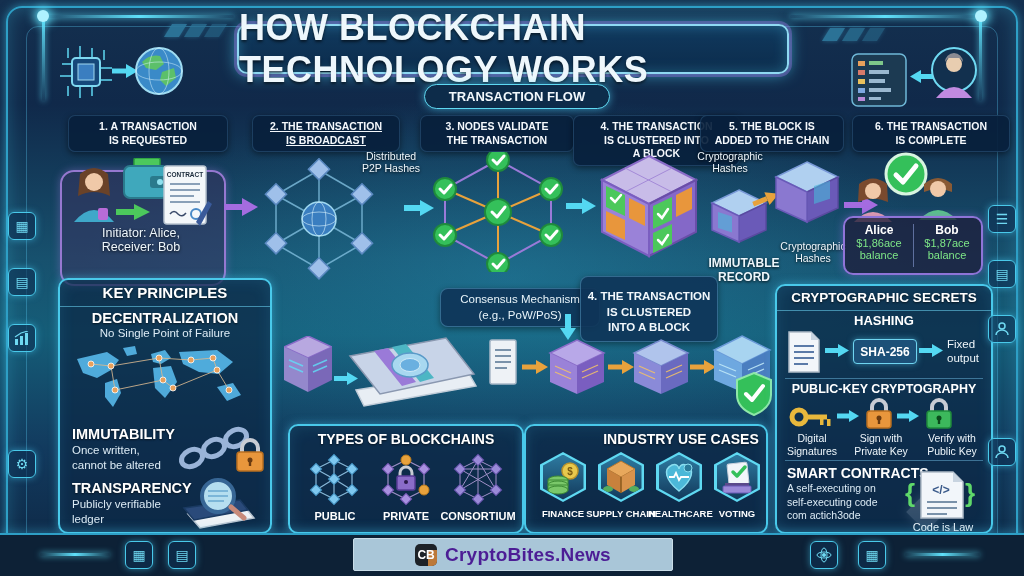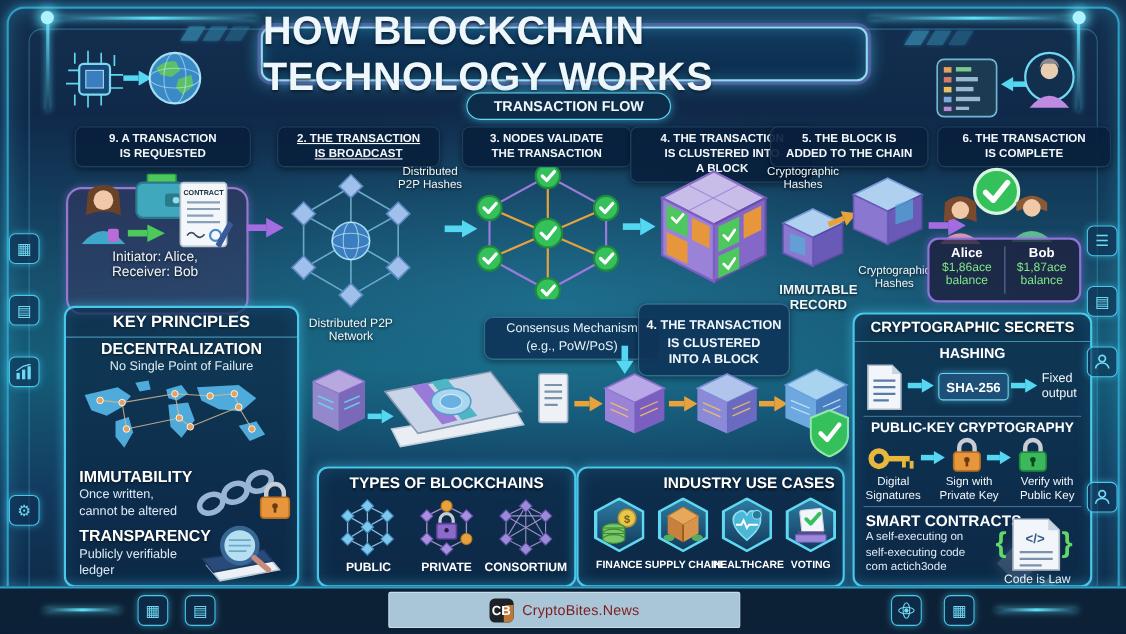--- a/index.html
+++ b/index.html
@@ -46,21 +46,21 @@
   .stripe{position:absolute;width:15px;height:13px;background:#2e7a9e;transform:skewX(-32deg);box-shadow:0 0 4px rgba(80,200,240,.4);}
   .sparkle{position:absolute;background:linear-gradient(135deg,#e8f6ff,#9ab8d8);transform:rotate(45deg);opacity:.85;
     box-shadow:0 0 12px rgba(200,235,255,.8);}
   .footer{position:absolute;left:0;right:0;bottom:0;height:41px;background:#0d2136;border-top:2px solid #2e9fc6;
     box-shadow:0 -2px 10px rgba(70,200,240,.35);}
   .brandbar{position:absolute;left:353px;top:3px;width:318px;height:31px;background:#a9c6d8;border:1px solid #c9dde8;
     display:flex;align-items:center;justify-content:center;gap:8px;border-radius:2px;}
   .cblogo{width:22px;height:22px;background:#1d2228;border-radius:5px;color:#fff;font-weight:bold;font-size:12px;
     display:flex;align-items:center;justify-content:center;position:relative;overflow:hidden;}
   .cblogo::after{content:"";position:absolute;right:0;bottom:0;width:9px;height:16px;background:#d8883c;opacity:.85;border-radius:3px 0 4px 0;}
-  .brandtext{color:#7f1d1d;font-size:13px;font-weight:400;letter-spacing:.2px;position:relative;z-index:1;}
+  .brandtext{color:#4c1d95;font-size:19px;font-weight:700;letter-spacing:.2px;position:relative;z-index:1;}
   .balbox{position:absolute;left:843px;top:216px;width:136px;height:55px;border:2px solid #8f74d8;border-radius:10px;
     background:rgba(30,32,62,.8);box-shadow:0 0 8px rgba(140,110,220,.5);}
   .lblbox{position:absolute;background:rgba(14,52,88,.9);border-radius:8px;border:1px solid rgba(120,200,240,.35);
     color:#e8f4fa;text-align:center;white-space:pre-line;box-shadow:0 2px 6px rgba(0,0,0,.4);}
 </style>
 </head>
 <body>
 
 <div id="stage">
 
@@ -132,21 +132,21 @@
   <svg class="abs" style="left:928px;top:46px;" width="52" height="56">
     <circle cx="26" cy="24" r="22" fill="#12304e" stroke="#6fd9f2" stroke-width="2"></circle>
     <circle cx="26" cy="18" r="8" fill="#e8cdb0"></circle>
       <path d="M17 16 a9 9 0 0 1 18 0 l-3 -4 -12 0 Z" fill="#8a8a92"></path>
     <path d="M8 52 Q26 30 44 52 Z" fill="#c08ae0"></path>
   </svg>
 
   <div class="title">HOW BLOCKCHAIN TECHNOLOGY WORKS</div>
   <div class="subtitle">TRANSACTION FLOW</div>
 
-  <div class="steplabel" style="left:68px;top:115px;width:148px;">9. A TRANSACTION
+  <div class="steplabel" style="left:68px;top:115px;width:148px;">1. A TRANSACTION
 IS REQUESTED</div>
   <div class="steplabel" style="left:252px;top:115px;width:136px;text-decoration:underline;">2. THE TRANSACTION
 IS BROADCAST</div>
   <div class="steplabel" style="left:420px;top:115px;width:142px;">3. NODES VALIDATE
 THE TRANSACTION</div>
   <div class="steplabel" style="left:573px;top:115px;width:155px;">4. THE TRANSACTION
 IS CLUSTERED INTO
 A BLOCK</div>
   <div class="steplabel" style="left:700px;top:115px;width:132px;">5. THE BLOCK IS
 ADDED TO THE CHAIN</div>
@@ -212,22 +212,20 @@
       <rect x="53" y="4" width="15" height="15" transform="rotate(45 61 12)"></rect>
         <rect x="96" y="29" width="15" height="15" transform="rotate(45 104 37)"></rect>
         <rect x="96" y="78" width="15" height="15" transform="rotate(45 104 86)"></rect>
         <rect x="53" y="103" width="15" height="15" transform="rotate(45 61 111)"></rect>
         <rect x="10" y="78" width="15" height="15" transform="rotate(45 18 86)"></rect>
         <rect x="10" y="29" width="15" height="15" transform="rotate(45 18 37)"></rect>
     </g>
   </svg>
   <div class="cap pre ctr" style="left:348px;top:150px;width:86px;font-size:10.5px;">Distributed
 P2P Hashes</div>
-  <div class="cap pre ctr" style="left:262px;top:288px;width:114px;font-size:11px;">Distributed P2P
-Network</div>
   <svg class="abs" style="left:404px;top:200px;" width="30" height="16">
       <rect x="0" y="5" width="16" height="6" fill="#54d8f2"></rect>
       <polygon points="16,0 30,8 16,16" fill="#54d8f2"></polygon>
     </svg>
 
   <svg class="abs" style="left:432px;top:152px;" width="132" height="120">
     <polygon points="66,8 119,37 119,83 66,112 13,83 13,37" fill="none" stroke="#9a7ad8" stroke-width="2"></polygon>
     <g stroke="#e8a23c" stroke-width="2">
         <line x1="66" y1="60" x2="66" y2="8"></line>
         <line x1="66" y1="60" x2="119" y2="37"></line>

